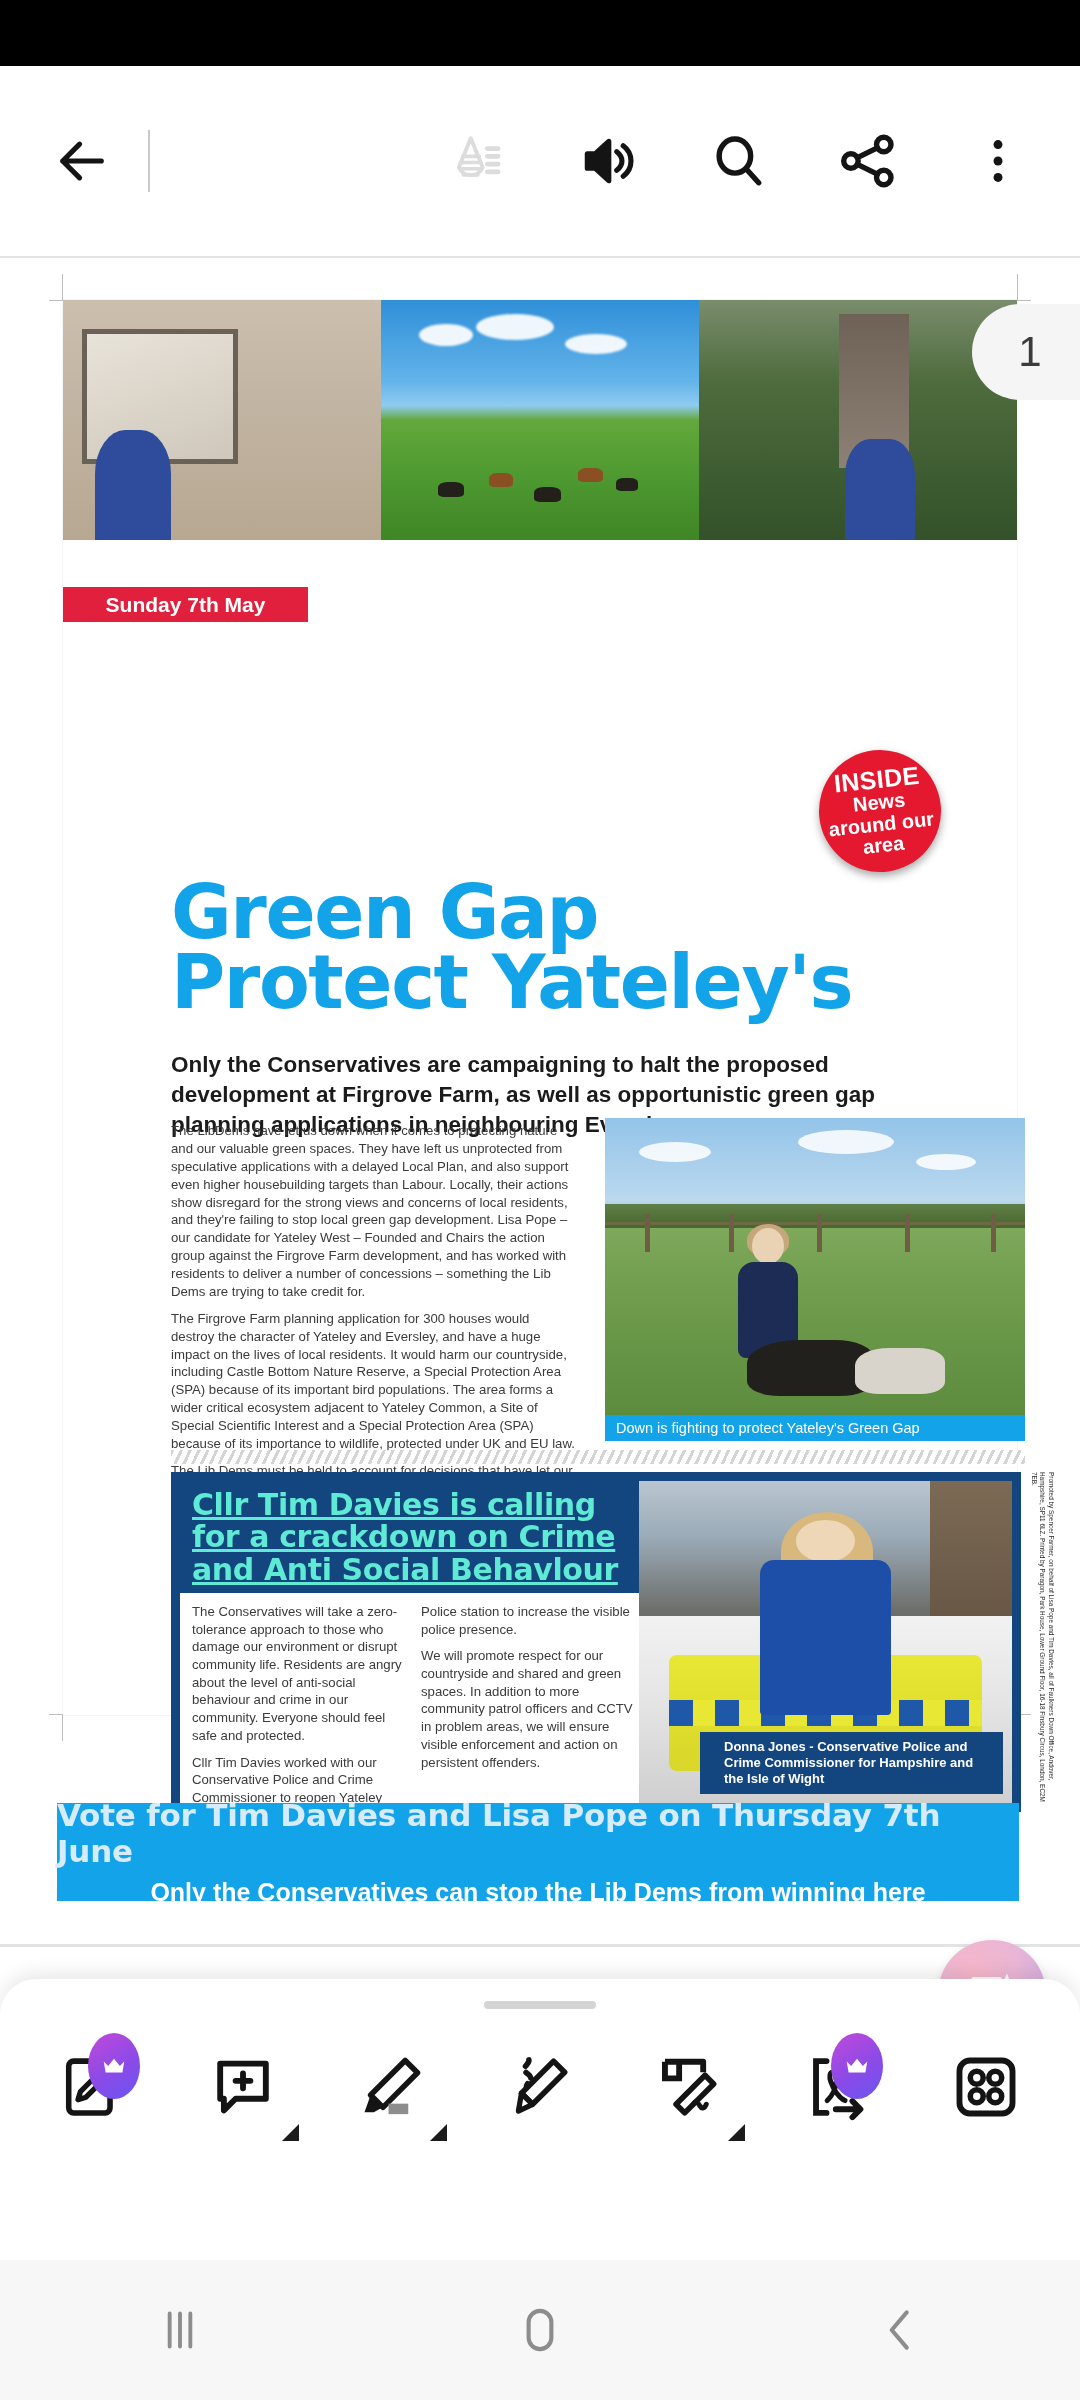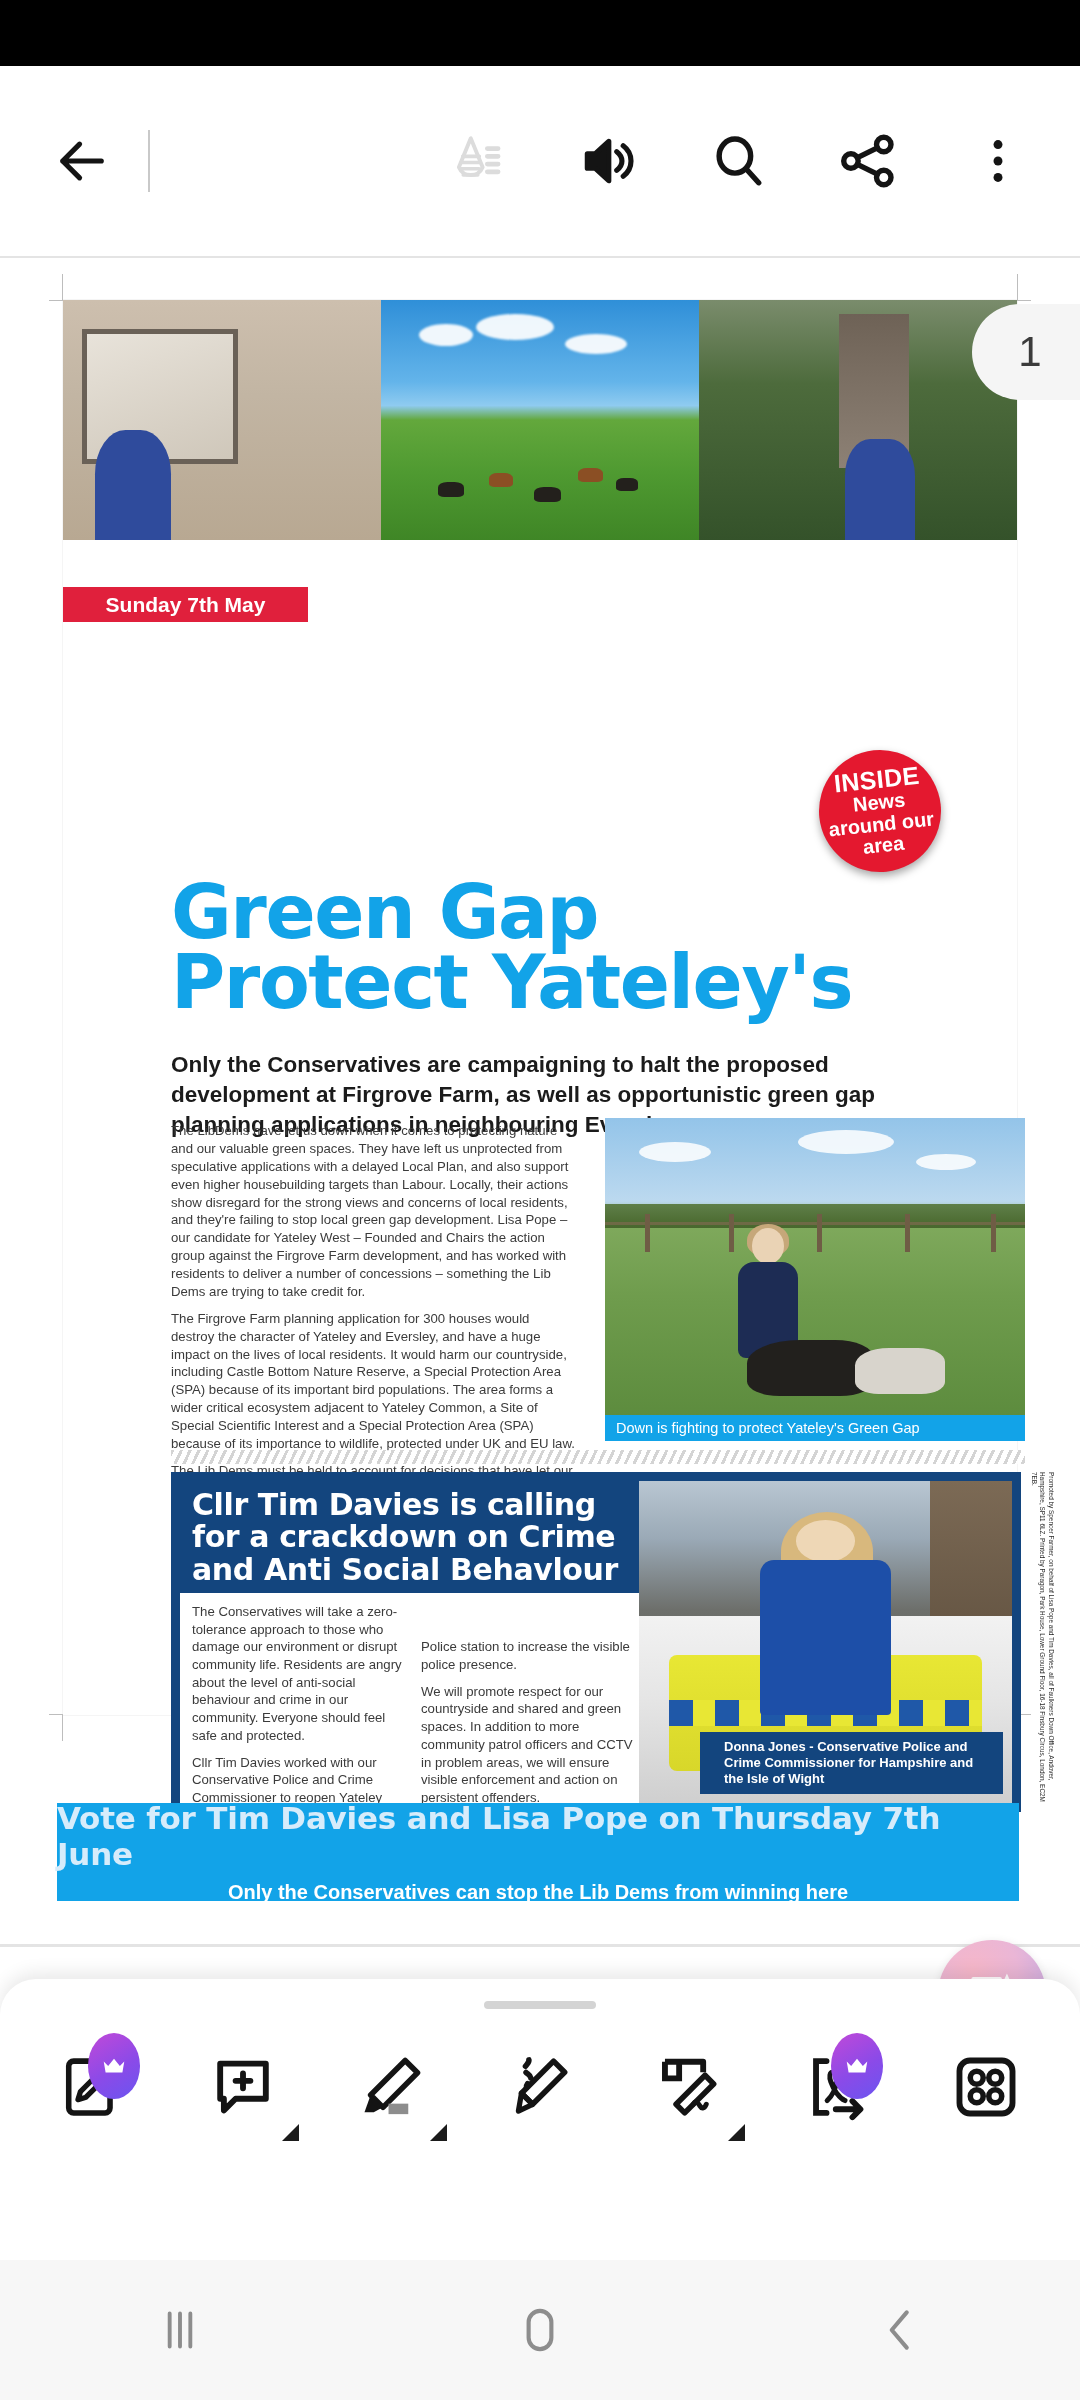--- a/index.html
+++ b/index.html
@@ -242,34 +242,34 @@
   .crimebox{
     position:absolute; left:108px; top:1172px;
     width:850px; height:340px;
     background:#ffffff;
     border:9px solid #13457e;
   }
   .cb-head{
     position:absolute; left:0; top:0;
     width:468px; height:112px;
     background:#13457e;
-    color:#ffffff;
+    color:#5eead4;
     font-family:"DejaVu Sans", sans-serif;
     font-weight:bold;
     font-size:30px;
     line-height:1.08;
     padding:8px 10px 0 12px;
     letter-spacing:-.4px;
+    text-decoration:underline;
   }
   .cb-cols{
     position:absolute; left:0; top:112px;
     width:468px;
     display:flex; gap:14px;
     padding:10px 12px 0 12px;
-    align-items:flex-end;
   }
   .cb-col{ width:218px; font-size:13.2px; line-height:1.34; color:#3b3b3b; }
   .cb-col p{ margin:0 0 9px 0; }
 
   .photo2{
     position:absolute; right:-0px; top:-0px;
     width:373px; height:322px;
     background:linear-gradient(180deg,#b9c6d2 0%, #9aa9b6 18%, #6d6f6b 40%, #4e4b45 100%);
     overflow:hidden;
   }
@@ -336,21 +336,21 @@
     background:#12a3e8;
     color:#ffffff;
     display:flex; flex-direction:column; align-items:center; justify-content:center;
     gap:9px;
   }
   .cta .l1{
     font-family:"DejaVu Sans", sans-serif;
     font-weight:bold; font-size:31px; letter-spacing:-.2px;
     color:#d6ecfb;
   }
-  .cta .l2{ font-size:20px; font-weight:bold; color:#ffffff; }
+  .cta .l2{ font-size:25px; font-weight:bold; color:#ffffff; }
 
   
   .page-gap{
     position:absolute; left:0; right:0; top:1686px;
     height:3px; background:#e4e4e4;
   }
 
   
   .page2{
     position:absolute; left:63px; top:1714px;

